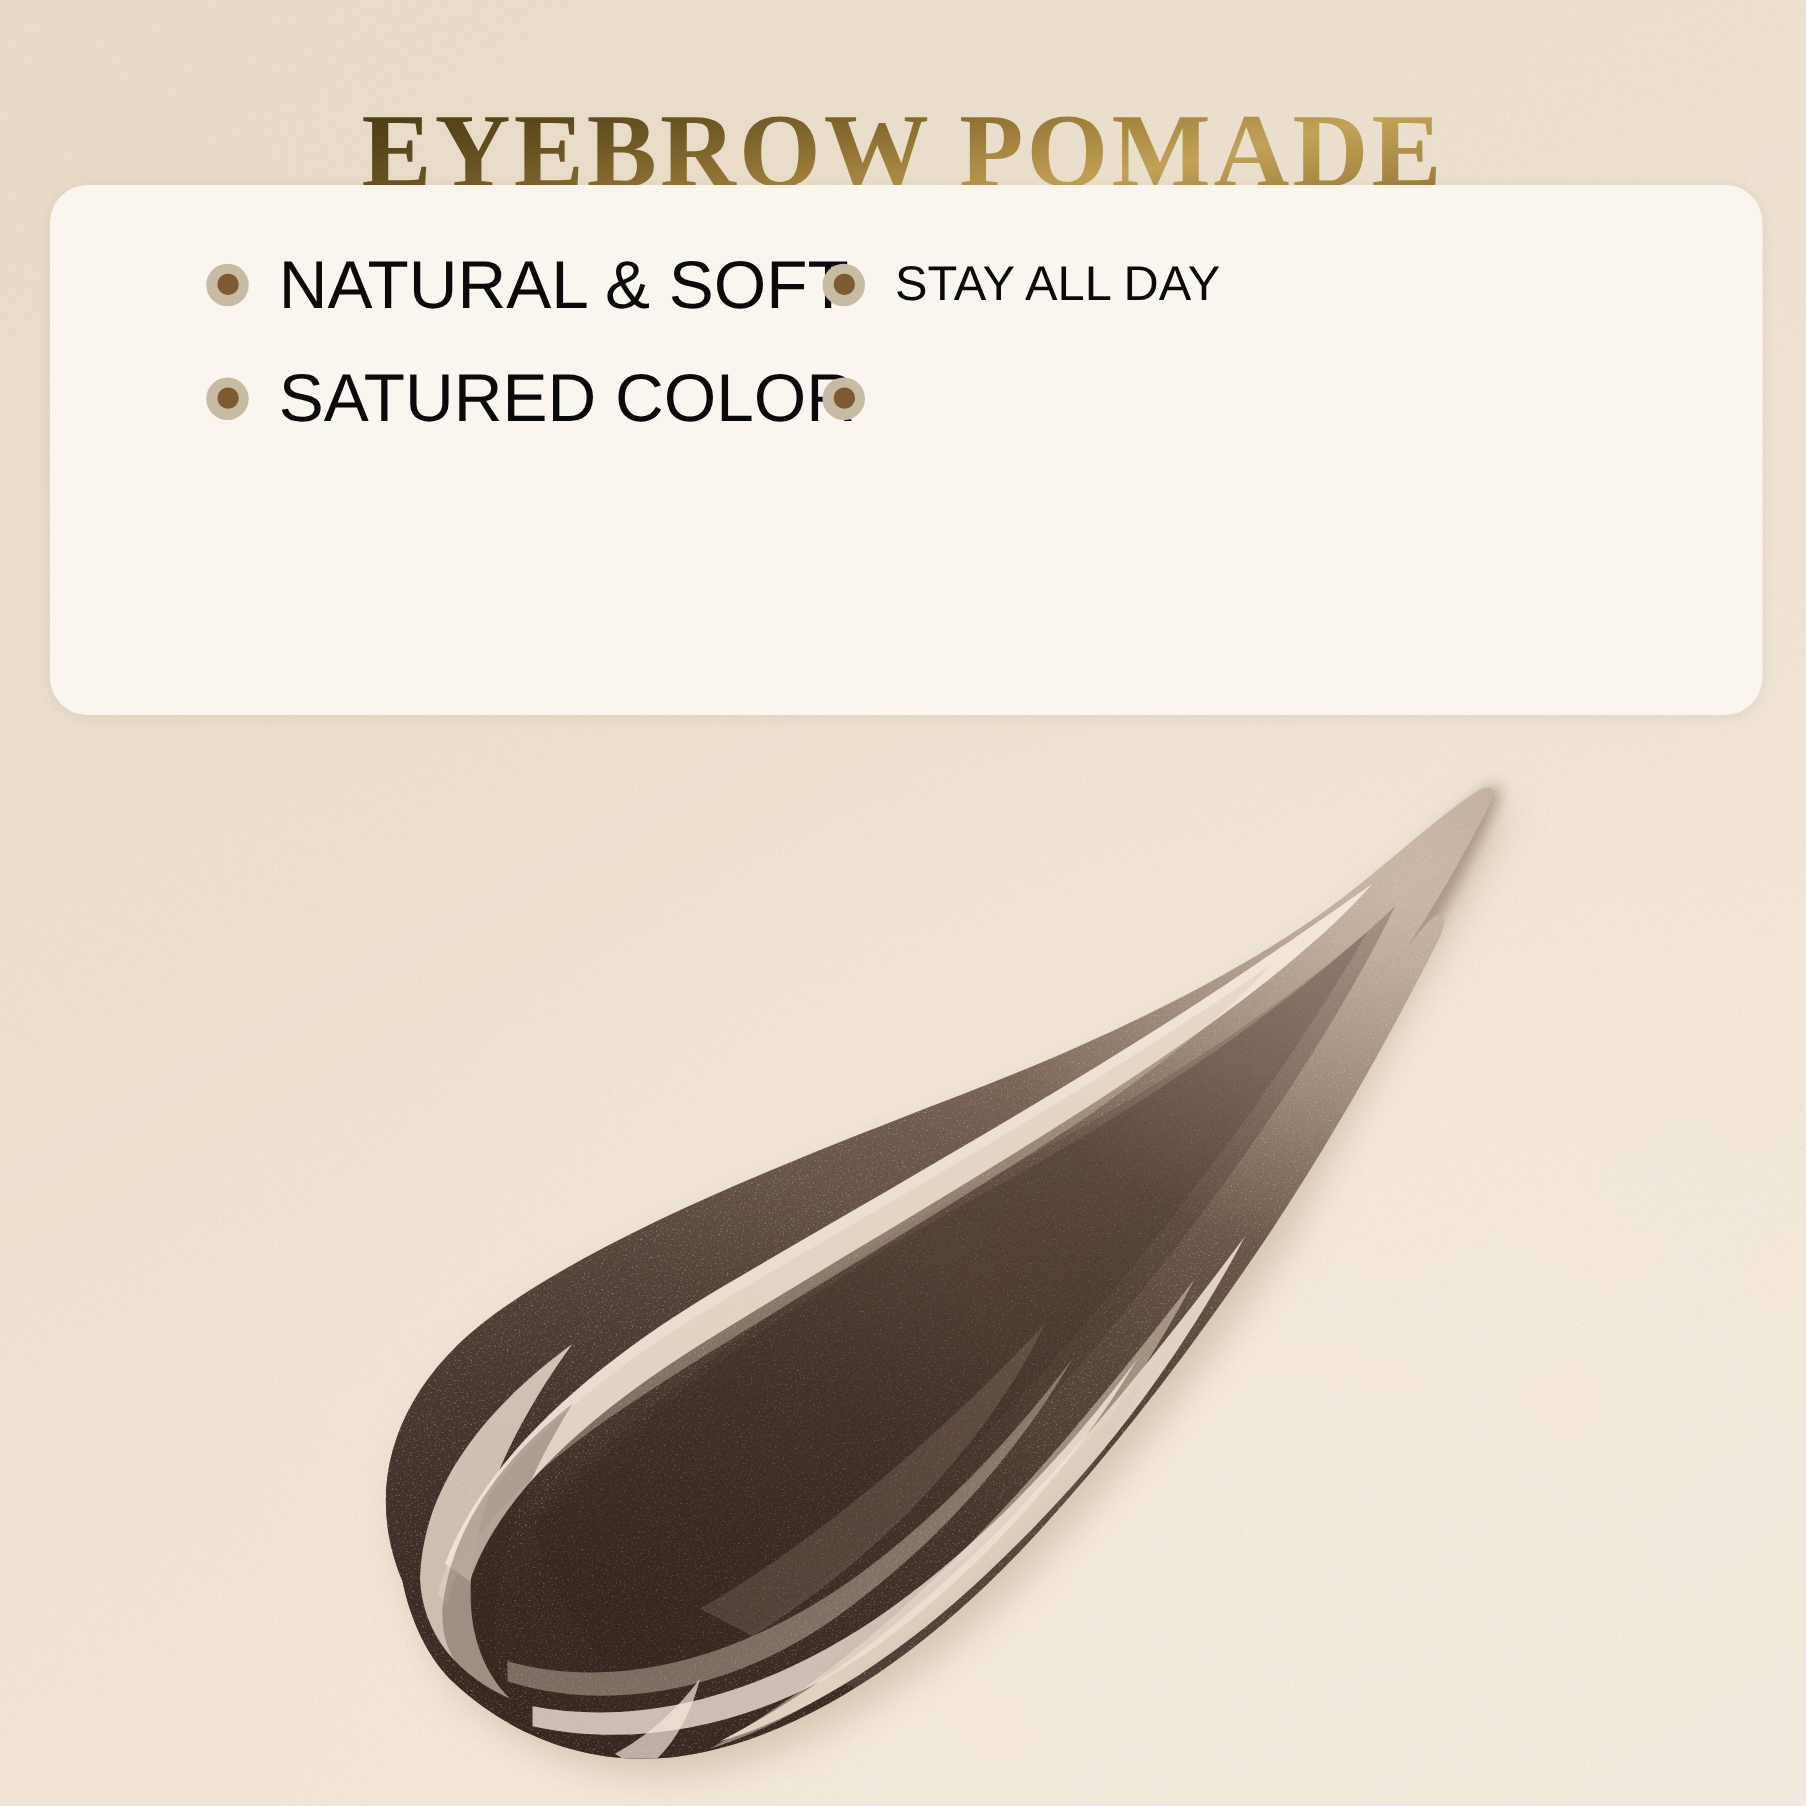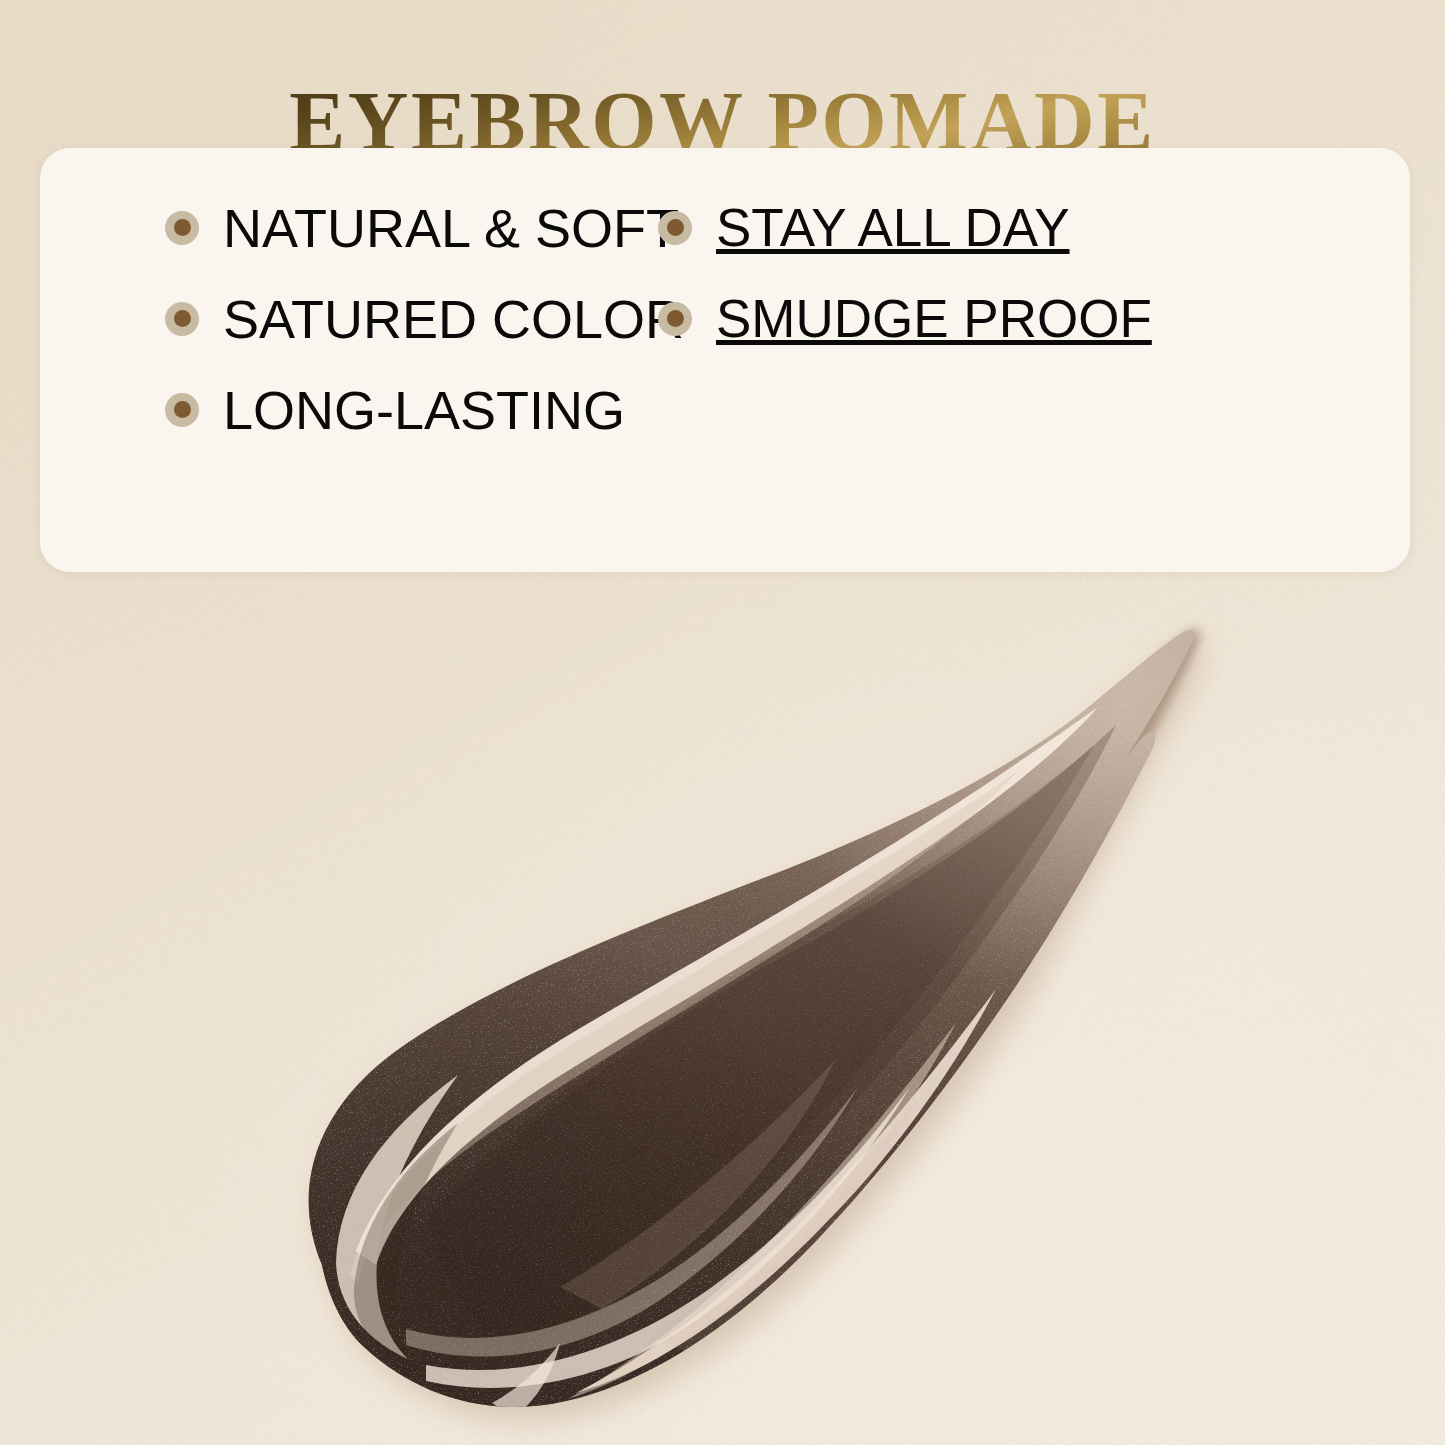--- a/index.html
+++ b/index.html
@@ -112,21 +112,21 @@
   }
   .feature-label {
     font-family: "Liberation Sans", sans-serif;
     font-weight: 400;
     font-size: 54px;
     line-height: 1;
     letter-spacing: 0px;
     color: #0a0a0a;
     white-space: nowrap;
   }
-  .feature-item.col-right .feature-label { font-size: 53px; text-decoration: underline; }
+  .feature-item.col-right .feature-label { font-size: 39px; }
 
   
   .swatch {
     position: absolute;
     left: 230px;
     top: 575px;
     width: 1060px;
     height: 870px;
   }
   .swatch svg { display: block; width: 100%; height: 100%; }
@@ -167,27 +167,22 @@
         <span class="feature-label">STAY ALL DAY</span>
       </div>
 
       <div class="feature-item col-left">
         <span class="bullet"></span>
         <span class="feature-label">SATURED COLOR</span>
       </div>
 
       <div class="feature-item col-right">
         <span class="bullet"></span>
-        <span class="feature-label">SMUDGE PROOF</span>
       </div>
 
-      <div class="feature-item col-left">
-        <span class="bullet"></span>
-        <span class="feature-label">LONG-LASTING</span>
-      </div>
 
     </div>
   </div>
 
   <div class="swatch">
     <svg viewBox="0 0 1060 870" aria-hidden="true">
       <defs>
 
         <linearGradient id="gBody" x1="0.08" y1="0.96" x2="0.94" y2="0.06">
           <stop offset="0.00" stop-color="#3f2d24"></stop>

